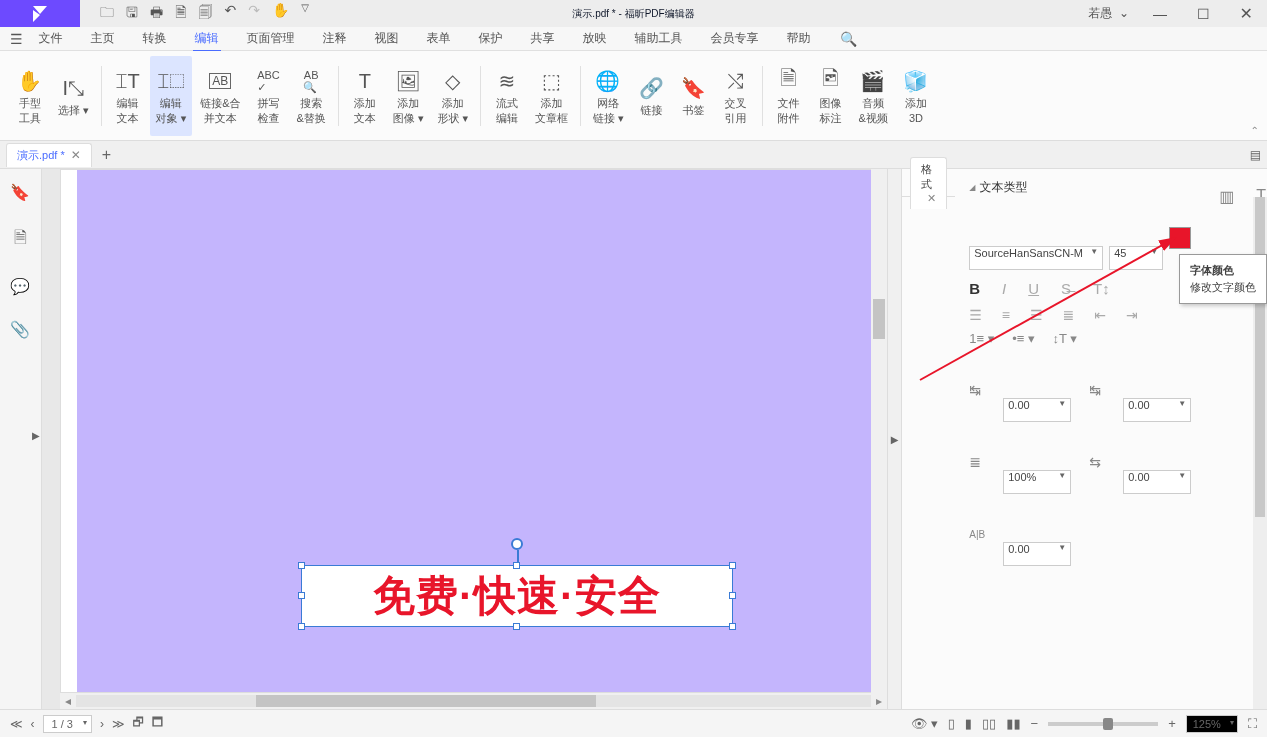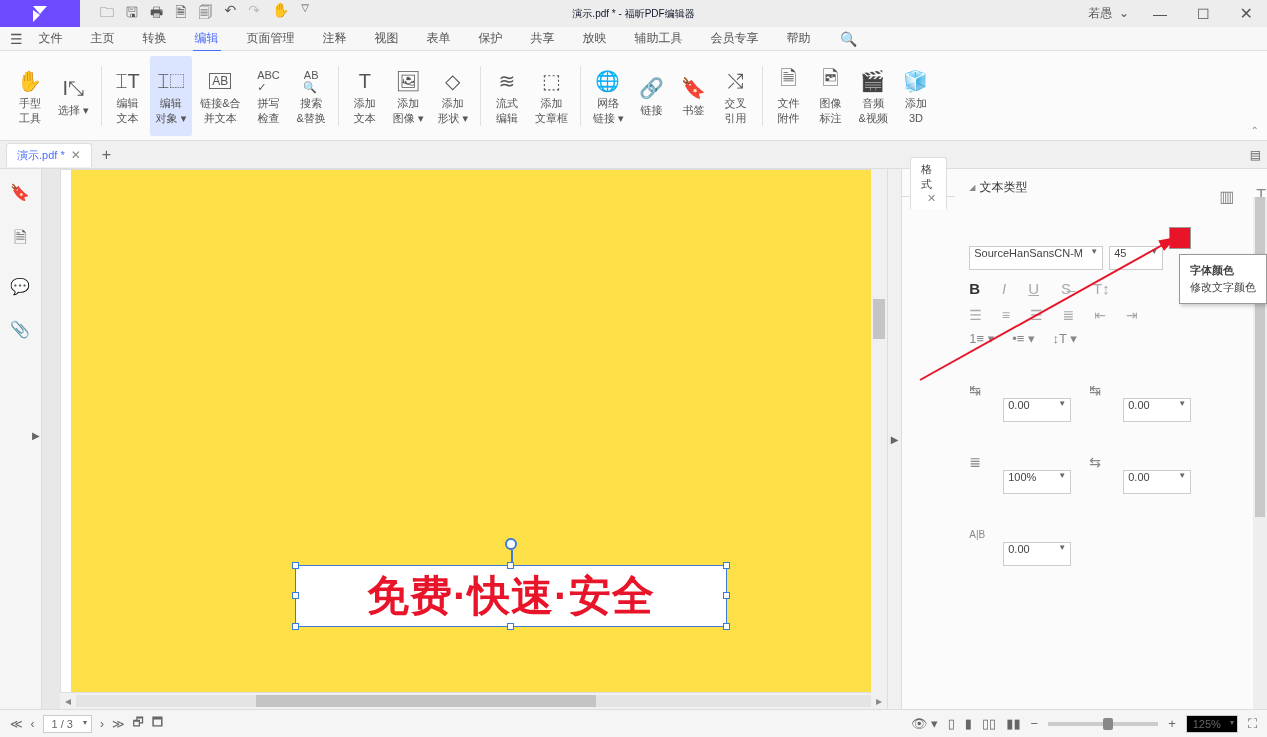--- a/index.html
+++ b/index.html
@@ -41,21 +41,21 @@
 .tabs .ricons { margin-left:auto; display:flex; gap:8px; color:#666;}
 
 
 .main { display:flex; height: 540px; }
 .leftbar { width:42px; background:#f5f5f5; border-right:1px solid #ddd; display:flex; flex-direction:column; align-items:center; padding-top:14px; gap:24px;}
 .leftbar span { font-size:16px; color:#555; cursor:pointer;}
 .left-expand { position:absolute; left:32px; top:430px; font-size:10px; color:#666; cursor:pointer;}
 
 .canvas-wrap { flex:1; background:#e8e8e8; position:relative; overflow:hidden;}
 .canvas-inner { position:absolute; left:18px; top:0; right:0; bottom:16px; background:#fff; border:1px solid #ddd;}
-.page { position:absolute; left:10px; top:0; width:100%; height:100%; background:#fde047;}
+.page { position:absolute; left:16px; top:0; width:100%; height:100%; background:#c4b5fd;}
 
 
 .textbox { position:absolute; left:224px; top:395px; width:432px; height:62px; border:1px solid #3a7bd5; background:#fff;}
 .textbox .handle { position:absolute; width:7px; height:7px; background:#fff; border:1px solid #3a7bd5;}
 .h-tl{top:-4px;left:-4px;} .h-tm{top:-4px;left:50%;margin-left:-4px;} .h-tr{top:-4px;right:-4px;}
 .h-ml{top:50%;left:-4px;margin-top:-4px;} .h-mr{top:50%;right:-4px;margin-top:-4px;}
 .h-bl{bottom:-4px;left:-4px;} .h-bm{bottom:-4px;left:50%;margin-left:-4px;} .h-br{bottom:-4px;right:-4px;}
 .rothandle { position:absolute; top:-28px; left:50%; margin-left:-6px; width:12px; height:12px; border:2px solid #3a7bd5; border-radius:50%; background:#fff;}
 .rothandle::before{content:'';position:absolute;top:10px;left:4px;width:2px;height:14px;background:#3a7bd5;}
 .textbox .txt { font-size:42px; font-weight:bold; color:#e8152a; text-align:center; line-height:60px; letter-spacing:1px;}

